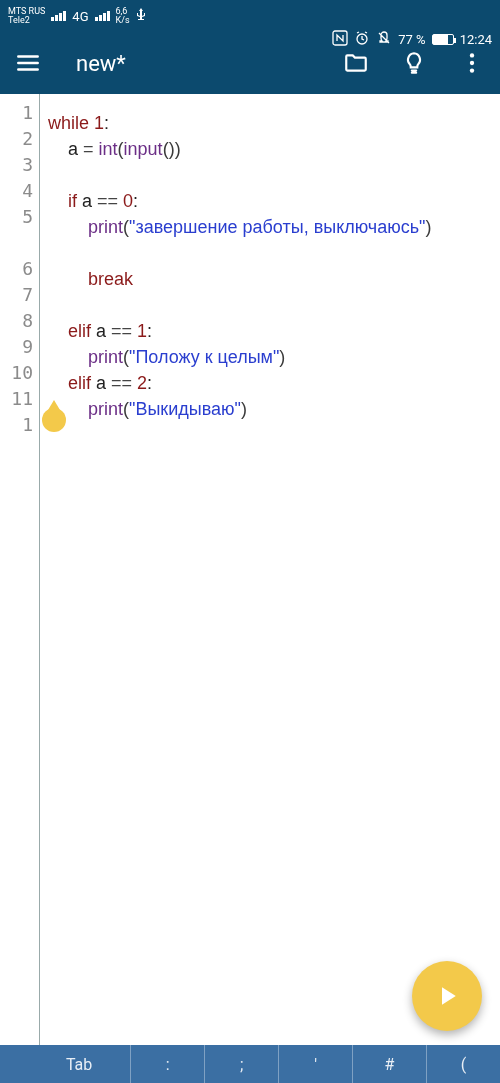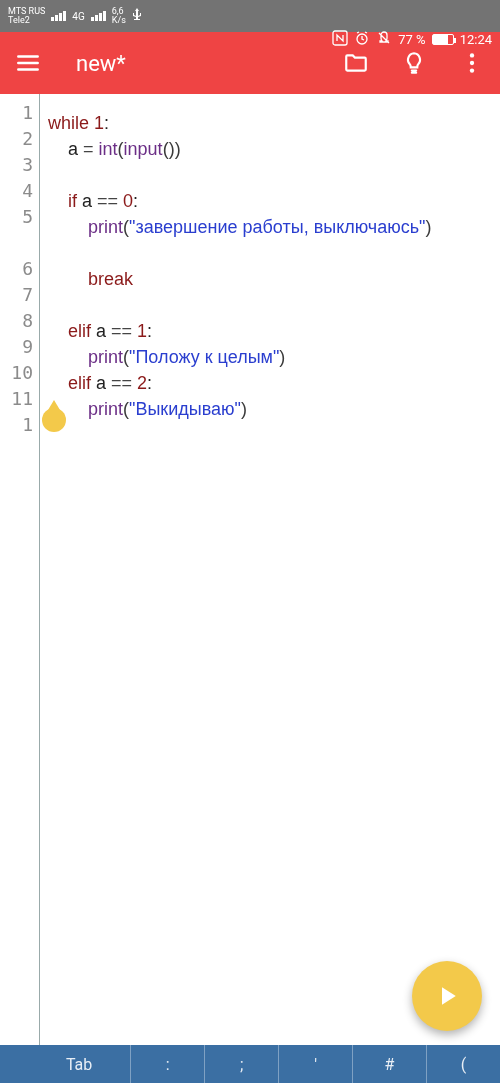--- a/index.html
+++ b/index.html
@@ -5,21 +5,21 @@
   * { margin: 0; padding: 0; box-sizing: border-box; }
   html, body {
     width: 500px;
     height: 1083px;
     font-family: -apple-system, Roboto, sans-serif;
     overflow: hidden;
     background: #fff;
   }
   .status-bar {
     height: 32px;
-    background: #737373;
+    background: #0c4a6e;
     color: #fff;
     display: flex;
     justify-content: space-between;
     align-items: center;
     padding: 0 8px;
     font-size: 12px;
   }
   .status-left { display: flex; align-items: center; gap: 6px; }
   .status-left .carrier { line-height: 1; font-size: 9px; }
   .status-left .signal { display: inline-flex; align-items: flex-end; gap: 1px; }
@@ -28,21 +28,21 @@
   .status-left .signal span:nth-child(2){height:6px}
   .status-left .signal span:nth-child(3){height:8px}
   .status-left .signal span:nth-child(4){height:10px}
   .status-right { display: flex; align-items: center; gap: 6px; font-size: 13px; margin-top: 47px; }
   .bat { display:inline-block; width:22px; height:11px; border:1px solid #fff; border-radius:2px; position:relative; }
   .bat::after { content:""; position:absolute; right:-3px; top:3px; width:2px; height:5px; background:#fff; }
   .bat i { display:block; height:100%; width:77%; background:#fff; }
 
   .app-bar {
     height: 62px;
-    background: #ef4444;
+    background: #0c4a6e;
     color: #fff;
     display: flex;
     align-items: center;
     padding: 0 8px;
     gap: 18px;
   }
   .app-bar .title { flex: 1; font-size: 22px; font-weight: 400; margin-left: 10px; }
   .iconbtn { width: 40px; height: 40px; display: flex; align-items: center; justify-content: center; color:#fff; }
 
   .editor {
@@ -137,21 +137,21 @@
     <div class="carrier">
       <div>MTS RUS</div>
       <div>Tele2</div>
     </div>
     <span class="signal">
         <span></span>
         <span></span>
         <span></span>
         <span></span>
       </span>
-    <span style="font-size:10px">4G</span>
+    <span style="font-size:13px">4G</span>
     <span class="signal">
         <span></span>
         <span></span>
         <span></span>
         <span></span>
       </span>
     <div style="font-size:9px;line-height:1">
       <div>6,6</div>
         <div>K/s</div>
     </div>

